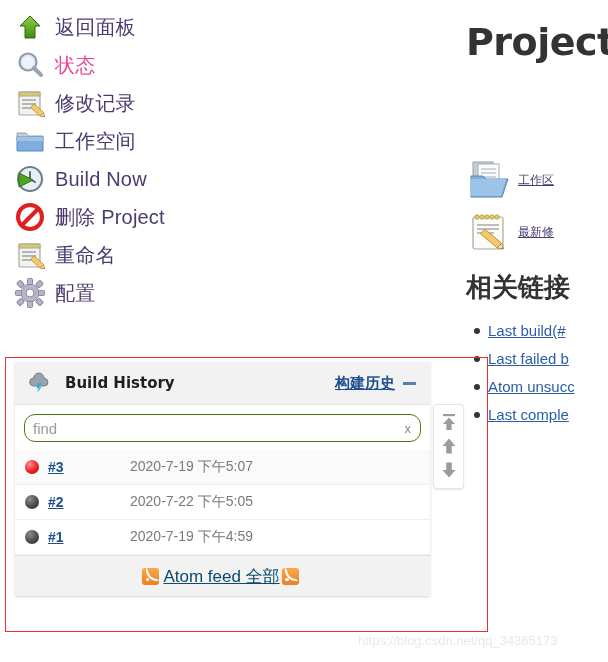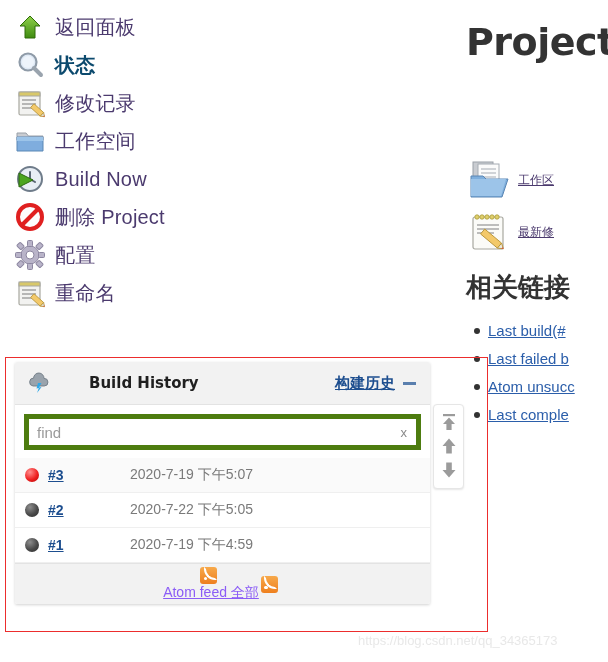--- a/index.html
+++ b/index.html
@@ -36,21 +36,21 @@
     flex: 0 0 32px;
     position: relative;
     margin-right: 9px;
   }
   .task-label {
     font-size: 20px;
     color: #4b3a6e;
     letter-spacing: 0.2px;
     white-space: nowrap;
   }
-  .task-label.bold { font-weight: bold; color: #0c4a6e; }
+  .task-label.bold { font-weight: normal; color: #ec4899; }
 
   
   .main {
     position: absolute;
     left: 466px;
     top: 0;
     width: 300px;
   }
   .project-title {
     font-size: 38px;
@@ -130,21 +130,20 @@
     border-radius: 2px;
     overflow: hidden;
   }
   .bh-header {
     background: #f2f2f2;
     height: 42px;
     display: flex;
     align-items: center;
     padding: 0 14px 0 12px;
     border-bottom: 1px solid #e3e3e3;
-    gap: 24px;
   }
   .bh-cloud {
     width: 24px; height: 24px;
     flex: 0 0 24px;
     margin-right: 14px;
   }
   .bh-title {
     font-size: 15px;
     font-weight: bold;
     color: #1f1f1f;
@@ -167,22 +166,22 @@
     height: 3px;
     background: #5a7fae;
     display: inline-block;
   }
   .bh-body { background: #fff; padding: 0; }
   .bh-find-row {
     padding: 9px 9px 8px 9px;
   }
   .bh-find {
     position: relative;
-    border: 5px solid #4d7c0f;
-    border-radius: 0;
+    border: 1px solid #4d7c0f;
+    border-radius: 11px;
     height: 26px;
     display: flex;
     align-items: center;
     background: #fff;
   }
   .bh-find input {
     border: 0;
     outline: none;
     flex: 1;
     font-size: 15px;
@@ -235,25 +234,24 @@
     background: #f2f2f2;
     height: 40px;
     display: flex;
     align-items: center;
     justify-content: center;
     border-top: 1px solid #e3e3e3;
   }
   .feed-link {
     display: inline-flex;
     align-items: center;
-    font-size: 14px;
-    color: #8b5cf6;
+    font-size: 17px;
+    color: #0c4a6e;
     text-decoration: none;
     margin: 0 1px;
-    flex-direction: column;
   }
   .feed-link .feed-txt { text-decoration: underline; }
   .rss {
     width: 17px; height: 17px;
     flex: 0 0 17px;
     margin-right: 4px;
     background: linear-gradient(#f7a94b, #ee7f1e);
     border-radius: 3px;
     position: relative;
   }
@@ -398,55 +396,55 @@
         <circle cx="16" cy="16" r="12" fill="#fdfdfd" stroke="#e02020" stroke-width="4"></circle>
         <line x1="8" y1="24" x2="24" y2="8" stroke="#e02020" stroke-width="4"></line>
       </svg>
     </span>
     <span class="task-label">删除 Project</span>
   </a>
 
   <a class="task-item" href="#">
     <span class="task-icon">
       <svg width="32" height="32" viewBox="0 0 32 32">
+        <rect x="5" y="5" width="21" height="23" rx="1.5" fill="#f2f2f0" stroke="#a8a8a0" stroke-width="1.2"></rect>
+        <rect x="5" y="5" width="21" height="4" fill="#d8c86a" stroke="#a8a8a0" stroke-width="1"></rect>
+        <g stroke="#8d8d8d" stroke-width="1.2">
+          <line x1="8" y1="13" x2="22" y2="13"></line>
+            <line x1="8" y1="17" x2="22" y2="17"></line>
+          <line x1="8" y1="21" x2="18" y2="21"></line>
+        </g>
+        <g transform="rotate(42 22 22)">
+          <rect x="17" y="19.5" width="13" height="5" fill="#f3c96a" stroke="#b89538" stroke-width="0.8"></rect>
+          <polygon points="30,19.5 33.5,22 30,24.5" fill="#e2e0d8" stroke="#b89538" stroke-width="0.8"></polygon>
+          <polygon points="32.4,21.1 33.5,22 32.4,22.9" fill="#d94141"></polygon>
+        </g>
+      </svg>
+    </span>
+    <span class="task-label">重命名</span>
+  </a>
+
+  <a class="task-item" href="#">
+    <span class="task-icon">
+      <svg width="32" height="32" viewBox="0 0 32 32">
         <g fill="#b9b4c9" stroke="#8d87a1" stroke-width="1">
           <circle cx="16" cy="16" r="9"></circle>
           <rect x="13.5" y="1.5" width="5" height="6" rx="1"></rect>
           <rect x="13.5" y="24.5" width="5" height="6" rx="1"></rect>
           <rect x="1.5" y="13.5" width="6" height="5" rx="1"></rect>
           <rect x="24.5" y="13.5" width="6" height="5" rx="1"></rect>
           <rect x="4" y="4" width="5" height="6" rx="1" transform="rotate(-45 6.5 7)"></rect>
           <rect x="23" y="4" width="5" height="6" rx="1" transform="rotate(45 25.5 7)"></rect>
           <rect x="4" y="22" width="5" height="6" rx="1" transform="rotate(45 6.5 25)"></rect>
           <rect x="23" y="22" width="5" height="6" rx="1" transform="rotate(-45 25.5 25)"></rect>
         </g>
         <circle cx="16" cy="16" r="4" fill="#ffffff" stroke="#8d87a1" stroke-width="1"></circle>
       </svg>
     </span>
     <span class="task-label">配置</span>
-  </a>
-
-  <a class="task-item" href="#">
-    <span class="task-icon">
-      <svg width="32" height="32" viewBox="0 0 32 32">
-        <rect x="5" y="5" width="21" height="23" rx="1.5" fill="#f2f2f0" stroke="#a8a8a0" stroke-width="1.2"></rect>
-        <rect x="5" y="5" width="21" height="4" fill="#d8c86a" stroke="#a8a8a0" stroke-width="1"></rect>
-        <g stroke="#8d8d8d" stroke-width="1.2">
-          <line x1="8" y1="13" x2="22" y2="13"></line>
-            <line x1="8" y1="17" x2="22" y2="17"></line>
-          <line x1="8" y1="21" x2="18" y2="21"></line>
-        </g>
-        <g transform="rotate(42 22 22)">
-          <rect x="17" y="19.5" width="13" height="5" fill="#f3c96a" stroke="#b89538" stroke-width="0.8"></rect>
-          <polygon points="30,19.5 33.5,22 30,24.5" fill="#e2e0d8" stroke="#b89538" stroke-width="0.8"></polygon>
-          <polygon points="32.4,21.1 33.5,22 32.4,22.9" fill="#d94141"></polygon>
-        </g>
-      </svg>
-    </span>
-    <span class="task-label">重命名</span>
   </a>
 
 </div>
 
 <div class="main">
 
   <div class="project-title">Project</div>
 
   <div class="quick-links">
 

